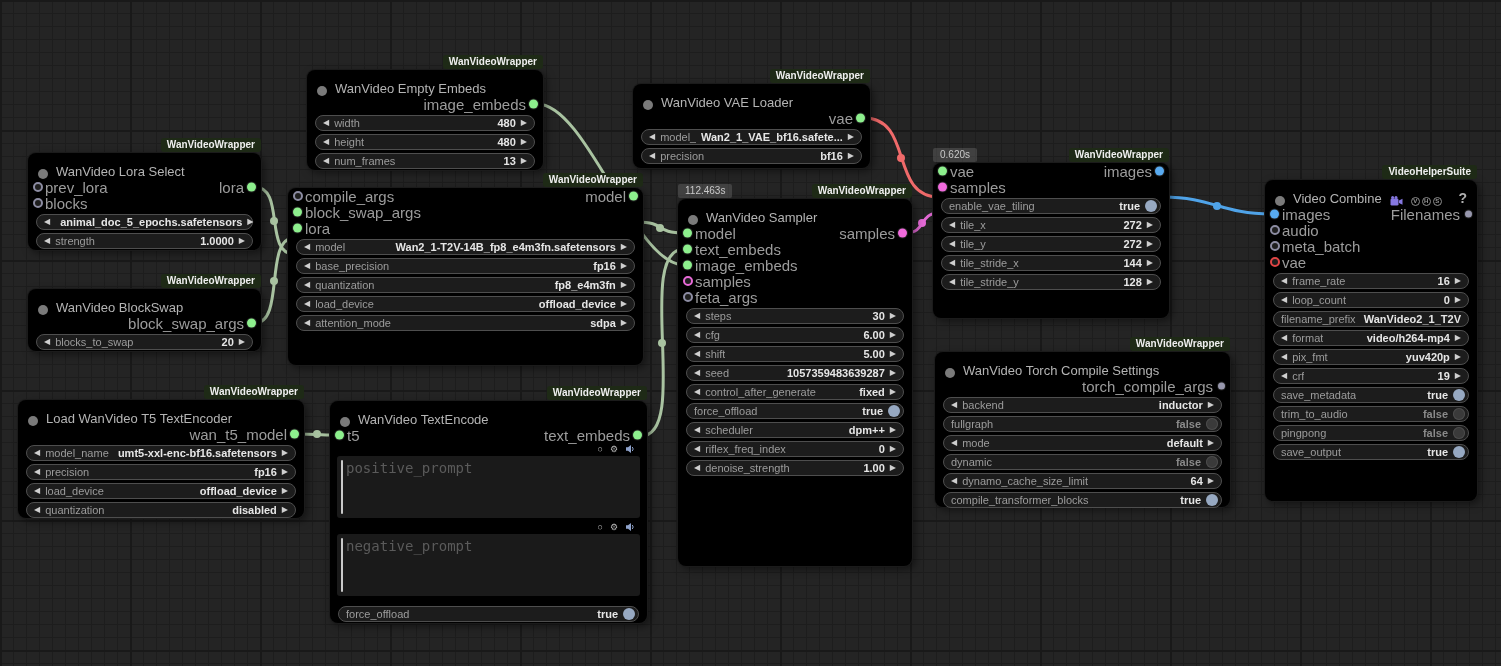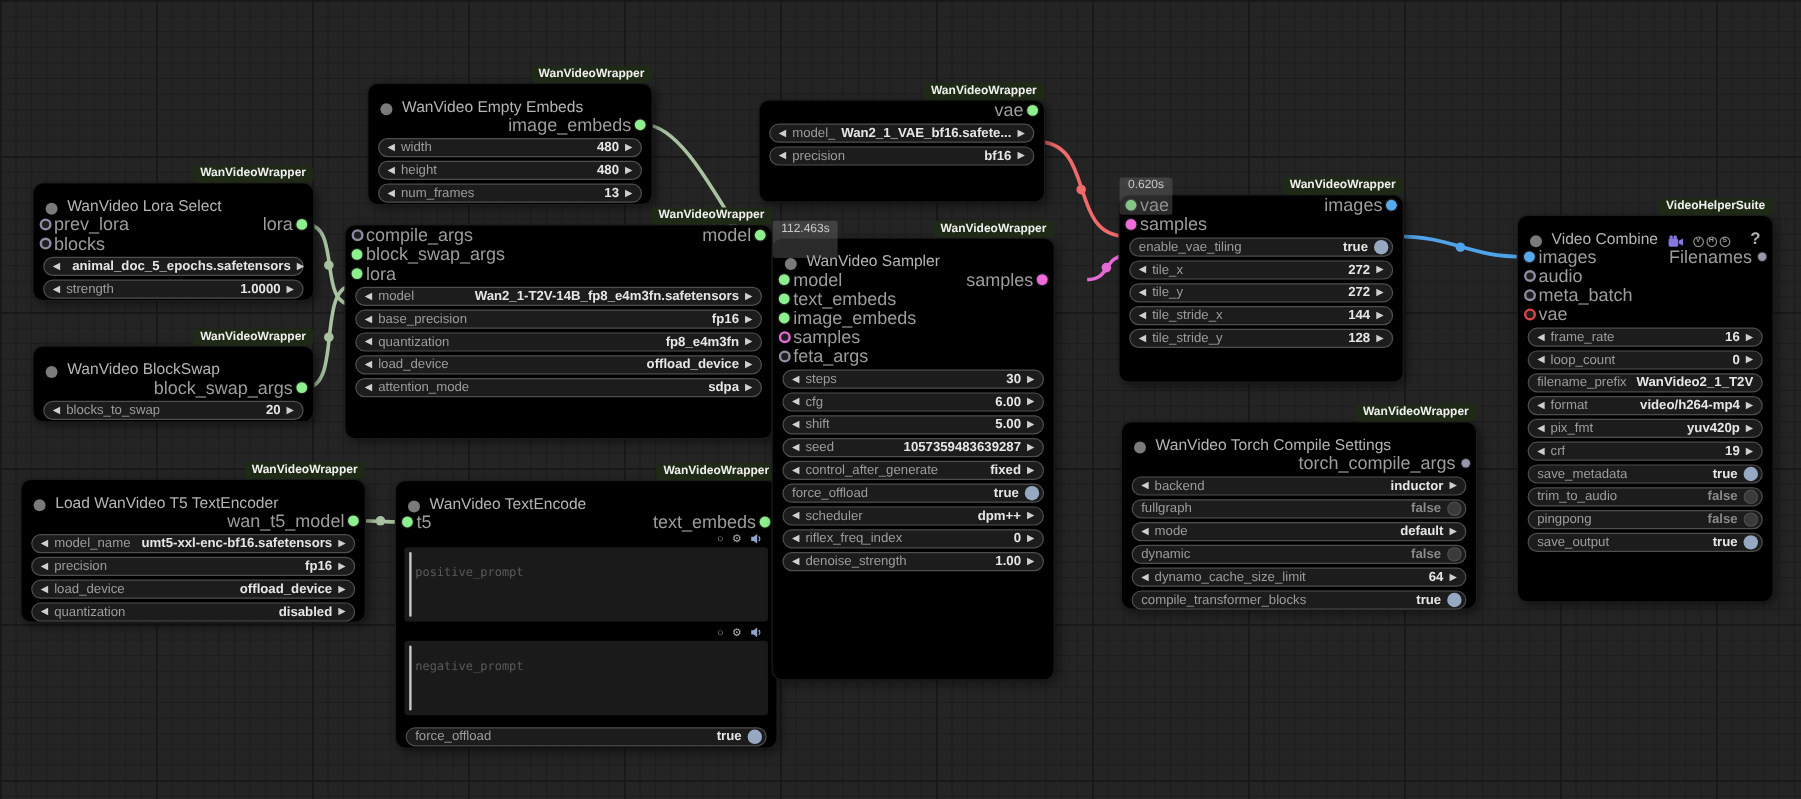--- a/index.html
+++ b/index.html
@@ -13,21 +13,21 @@
       linear-gradient(#1d1d1d 1px,transparent 1px),
       linear-gradient(90deg,#1d1d1d 1px,transparent 1px);
     background-size:130px 130px,130px 130px,13px 13px,13px 13px;
     font-family:"Liberation Sans",sans-serif;
   }
   #links{position:absolute;left:0;top:0;z-index:1;}
   .node{position:absolute;z-index:2;background:#000000;border-radius:8px;
     box-shadow:0 0 0 1px #1b1b1b,3px 3px 9px rgba(0,0,0,.5);}
   .badge{position:absolute;top:-15px;right:0;height:14px;line-height:14px;padding:0 6px;
     background:#1e2a16;color:#efefef;font-size:10px;font-weight:bold;border-radius:3px;white-space:nowrap;z-index:3;}
-  .tbadge{position:absolute;top:-15px;left:0;height:31px;line-height:14px;padding:0 7px;
+  .tbadge{position:absolute;top:-15px;left:0;height:14px;line-height:14px;padding:0 7px;
     background:rgba(120,120,120,.35);color:#c9c9c9;font-size:10px;border-radius:2px;white-space:nowrap;z-index:3;text-align:right;}
   .titlebar{height:26px;display:flex;align-items:flex-end;padding:0 10px;gap:8px;}
   .tdot{width:10px;height:10px;border-radius:50%;background:#7a7a7a;flex:none;}
   .title{font-size:13px;color:#b4b4b4;white-space:nowrap;}
   .srow{position:relative;height:16px;display:flex;align-items:center;padding:0 17px;font-size:15px;color:#9c9c9c;}
   .si{white-space:nowrap;}
   .so{margin-left:auto;white-space:nowrap;}
   .dot{position:absolute;top:50%;transform:translateY(-50%);border-radius:50%;}
   .dot.in{left:5px;} .dot.out{right:5px;}
   .dot.g{width:9px;height:9px;background:#8def8d;box-shadow:0 0 0 1px #1f1f1f;}
@@ -44,21 +44,21 @@
   .wv{margin-left:auto;color:#e6e6e6;font-weight:700;white-space:nowrap;}
   .wv.off{color:#8a8a8a;text-align:center;}
   .knob{width:12px;height:12px;border-radius:50%;flex:none;margin-right:-4px;}
   .knob.on{background:#97a9c2;}
   .knob.off{background:#3a3a3a;box-shadow:inset 0 0 0 1px #4b4b4b;}
   .iconrow{display:flex;justify-content:flex-end;gap:7px;align-items:center;height:12px;padding:0 12px;
     color:#b5b5b5;font-size:9px;line-height:1;}
   .iconrow .ic{cursor:pointer;}
   .ta{position:relative;margin:1px 7px 3px;height:62px;background:#1a1a1a;border-radius:3px;}
   .ta textarea{width:100%;height:100%;background:transparent;border:none;resize:none;outline:none;
-    font-family:"DejaVu Sans Mono",monospace;font-size:10px;color:#aaa;padding:16px 4px 4px 9px;}
+    font-family:"DejaVu Sans Mono",monospace;font-size:14px;color:#aaa;padding:4px 4px 4px 9px;}
   .ta textarea::placeholder{color:#5a5a5a;}
   .caret{position:absolute;left:4px;top:4px;bottom:4px;width:2px;background:#c9c9c9;border-radius:1px;}
   .vhs{display:flex;gap:2px;align-items:center;}
   .vhs .c{width:9px;height:9px;border:1px solid #8e8e8e;border-radius:50%;color:#9a9a9a;
     font-size:6px;line-height:7px;text-align:center;font-weight:bold;}
   .help{margin-left:auto;color:#b0b0b0;font-size:14px;font-weight:bold;}
   .mt10{margin-top:10px;}
 </style>
 </head>
 <body>
@@ -288,39 +288,43 @@
   </div>
   <div class="widget toggle mt10">
     <span class="wl">force_offload</span>
     <span class="wv">true</span>
     <span class="knob on"></span>
   </div>
 </div>
 
 <div class="node" style="left:633px;top:84px;width:237px;height:84px">
   <div class="badge">WanVideoWrapper</div>
+  <div class="titlebar">
+    <span class="tdot"></span>
+    <span class="title">WanVideo VAE Loader</span>
+  </div>
   <div class="srow">
     <span class="so">vae</span>
     <span class="dot out g"></span>
   </div>
   <div class="widget">
     <span class="arr">◀</span>
     <span class="wl">model_name</span>
     <span class="wv">Wan2_1_VAE_bf16.safete...</span>
     <span class="arr">▶</span>
   </div>
   <div class="widget">
     <span class="arr">◀</span>
     <span class="wl">precision</span>
     <span class="wv">bf16</span>
     <span class="arr">▶</span>
   </div>
 </div>
 
-<div class="node" style="left:644px;top:199px;width:234px;height:367px">
+<div class="node" style="left:678px;top:199px;width:234px;height:367px">
   <div class="tbadge">112.463s</div>
   <div class="badge">WanVideoWrapper</div>
   <div class="titlebar">
     <span class="tdot"></span>
     <span class="title">WanVideo Sampler</span>
   </div>
   <div class="srow">
     <span class="dot in g"></span>
     <span class="si">model</span>
     <span class="so">samples</span>

